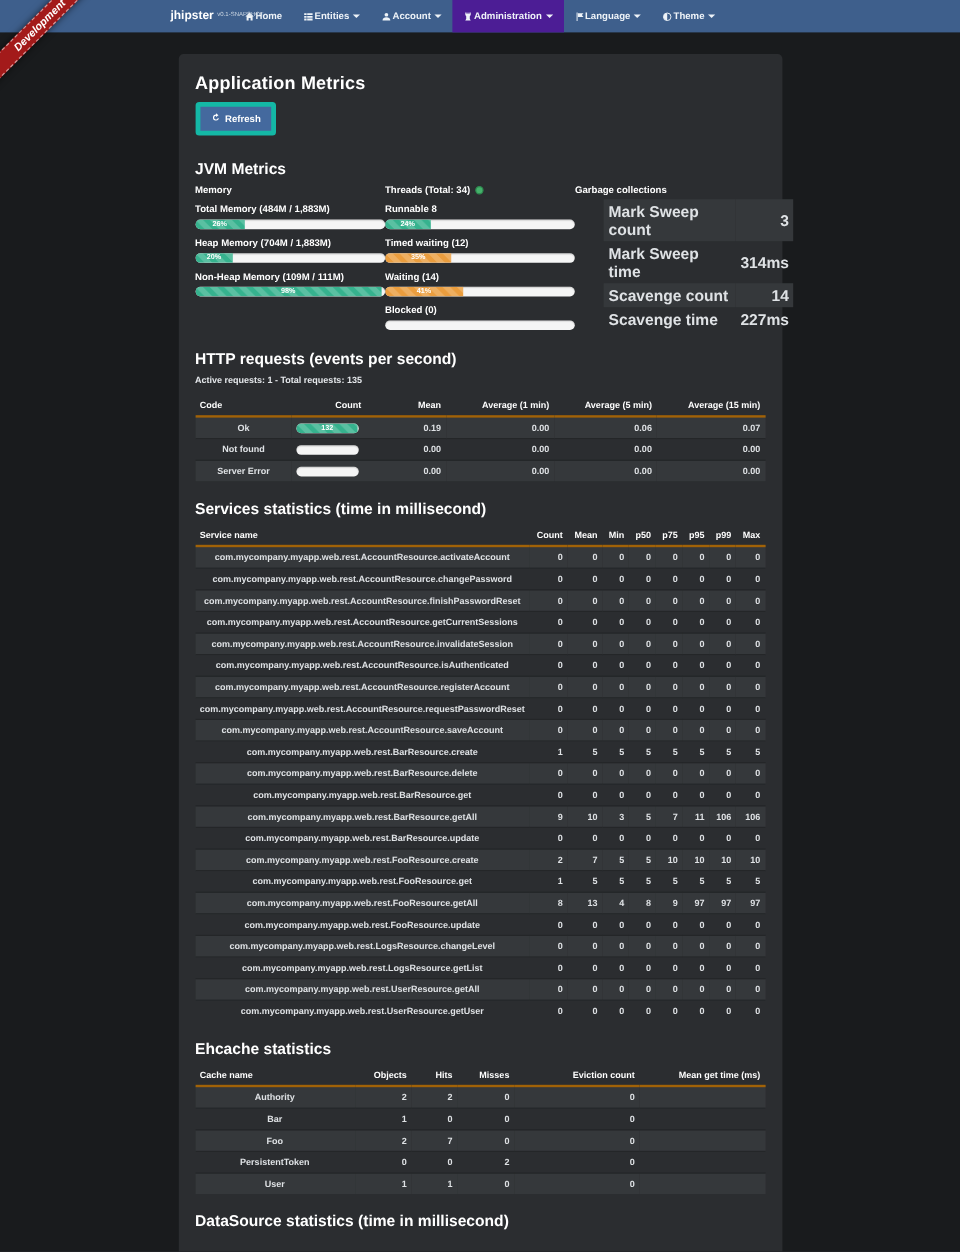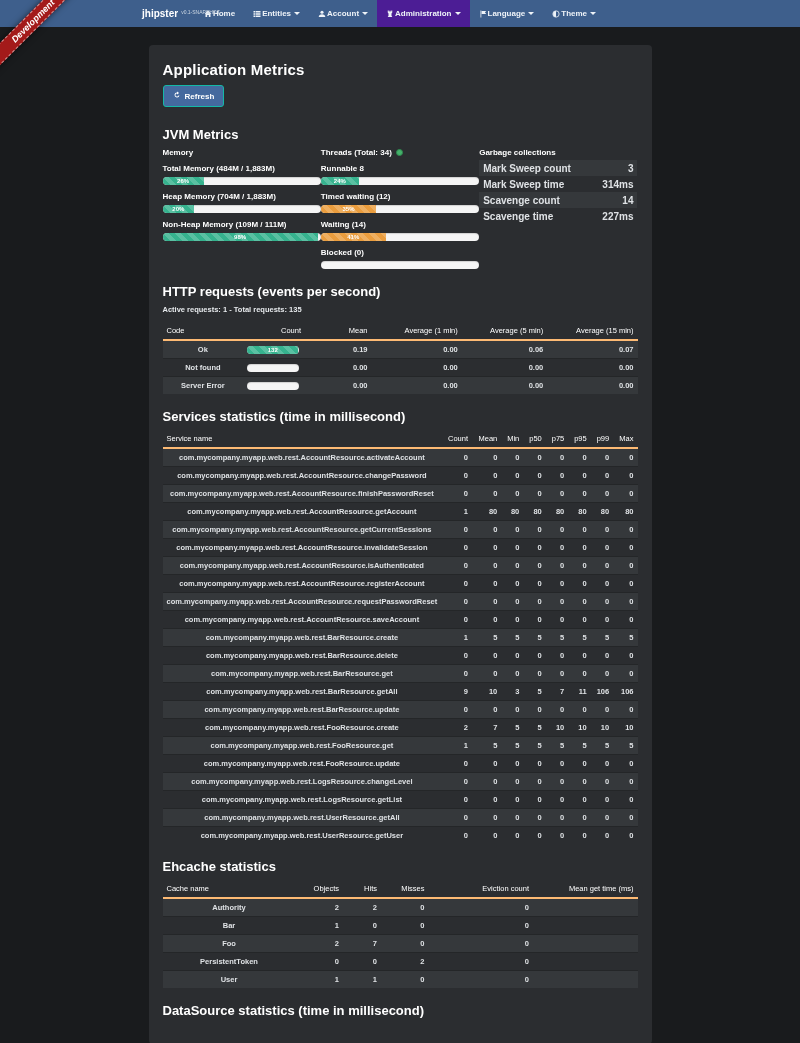--- a/index.html
+++ b/index.html
@@ -48,21 +48,21 @@
     border-top:3.5px solid currentColor;
   }
   
   .panel {
     width:503px; margin:18px auto 0; background:#2b2d30;
     border-radius:4px; padding:12px 14px 20px;
   }
   h2.page-title { color:#fff; font-size:15px; margin:4px 0 7px; letter-spacing:.2px; }
   .btn-refresh {
     display:inline-flex; align-items:center; gap:4px;
-    background:#44699e; border:1px solid #14b8a6; border-radius:3px;
+    background:#44699e; border:4px solid #14b8a6; border-radius:3px;
     color:#fff; font-size:8px; font-weight:bold; font-family:inherit;
     padding:5px 9px; cursor:pointer; margin-bottom:12px;
   }
   .btn-refresh svg { width:8px; height:8px; fill:#fff; }
   h3.section { color:#fff; font-size:13px; margin:15px 0 6px; }
   h3.first { margin-top:8px; }
   
   .jvm-cols { display:flex; }
   .jvm-col { flex:1; min-width:0; }
   .col-head { font-size:8px; font-weight:bold; color:#fff; display:flex; align-items:center; gap:4px; }
@@ -76,30 +76,30 @@
     text-align:center; line-height:8px;
     background-image:linear-gradient(45deg, rgba(255,255,255,.18) 25%, transparent 25%, transparent 50%, rgba(255,255,255,.18) 50%, rgba(255,255,255,.18) 75%, transparent 75%, transparent);
     background-size:12px 12px;
   }
   .fill.success { background-color:#36b28e; }
   .fill.warning { background-color:#ea9d3e; }
   .dump-icon {
     width:7px; height:7px; border-radius:50%; background:#45b16b;
     display:inline-block; cursor:pointer; border:1px solid #2e8a4f;
   }
-  .gc-table { width:100%; border-collapse:collapse; font-size:10px; margin-top:3px; }
+  .gc-table { width:100%; border-collapse:collapse; font-size:13px; margin-top:3px;margin-left:24px; }
   .gc-table td { padding:2.5px 4px; font-weight:bold; color:#dfe2e5; }
   .gc-table td.gc-val { text-align:right; }
   .gc-table tr:nth-child(odd) { background:#35383b; }
   
   .http-summary { font-size:7.5px; font-weight:bold; color:#e6e9ec; margin:2px 0 8px; }
   table.tbl { width:100%; border-collapse:collapse; font-size:7.5px; }
   table.tbl th {
-    color:#fff; font-weight:normal; text-align:right; padding:4px;
-    border-bottom:2px solid #fdba74; white-space:nowrap;margin-left:11px;
+    color:#fff; font-weight:bold; text-align:right; padding:4px;
+    border-bottom:2px solid #a16207; white-space:nowrap;margin-left:11px;
   }
   table.tbl th:first-child { text-align:left; }
   table.tbl td {
     text-align:right; padding:4px; font-weight:bold; color:#dfe2e5;
     border-top:1px solid #242628; white-space:nowrap;
   }
   table.tbl td:first-child { text-align:center; }
   table.tbl tbody tr:nth-child(odd) { background:#35383b; }
   .http-table td { padding:6px 4px; }
   .http-table th:nth-child(1){width:17%} .http-table th:nth-child(2){width:13%}
@@ -373,31 +373,20 @@
           <td>0</td>
           <td>0</td>
           <td>0</td>
           <td>0</td>
           <td>0</td>
           <td>0</td>
           <td>0</td>
           <td>0</td>
         </tr>
         <tr>
-          <td>com.mycompany.myapp.web.rest.AccountResource.getAccount</td>
-          <td>1</td>
-          <td>80</td>
-          <td>80</td>
-          <td>80</td>
-          <td>80</td>
-          <td>80</td>
-          <td>80</td>
-          <td>80</td>
-        </tr>
-        <tr>
           <td>com.mycompany.myapp.web.rest.AccountResource.getCurrentSessions</td>
           <td>0</td>
           <td>0</td>
           <td>0</td>
           <td>0</td>
           <td>0</td>
           <td>0</td>
           <td>0</td>
           <td>0</td>
         </tr>
@@ -525,20 +514,31 @@
         <tr>
           <td>com.mycompany.myapp.web.rest.FooResource.get</td>
           <td>1</td>
           <td>5</td>
           <td>5</td>
           <td>5</td>
           <td>5</td>
           <td>5</td>
           <td>5</td>
           <td>5</td>
+        </tr>
+        <tr>
+          <td>com.mycompany.myapp.web.rest.FooResource.getAll</td>
+          <td>8</td>
+          <td>13</td>
+          <td>4</td>
+          <td>8</td>
+          <td>9</td>
+          <td>97</td>
+          <td>97</td>
+          <td>97</td>
         </tr>
         <tr>
           <td>com.mycompany.myapp.web.rest.FooResource.update</td>
           <td>0</td>
           <td>0</td>
           <td>0</td>
           <td>0</td>
           <td>0</td>
           <td>0</td>
           <td>0</td>

